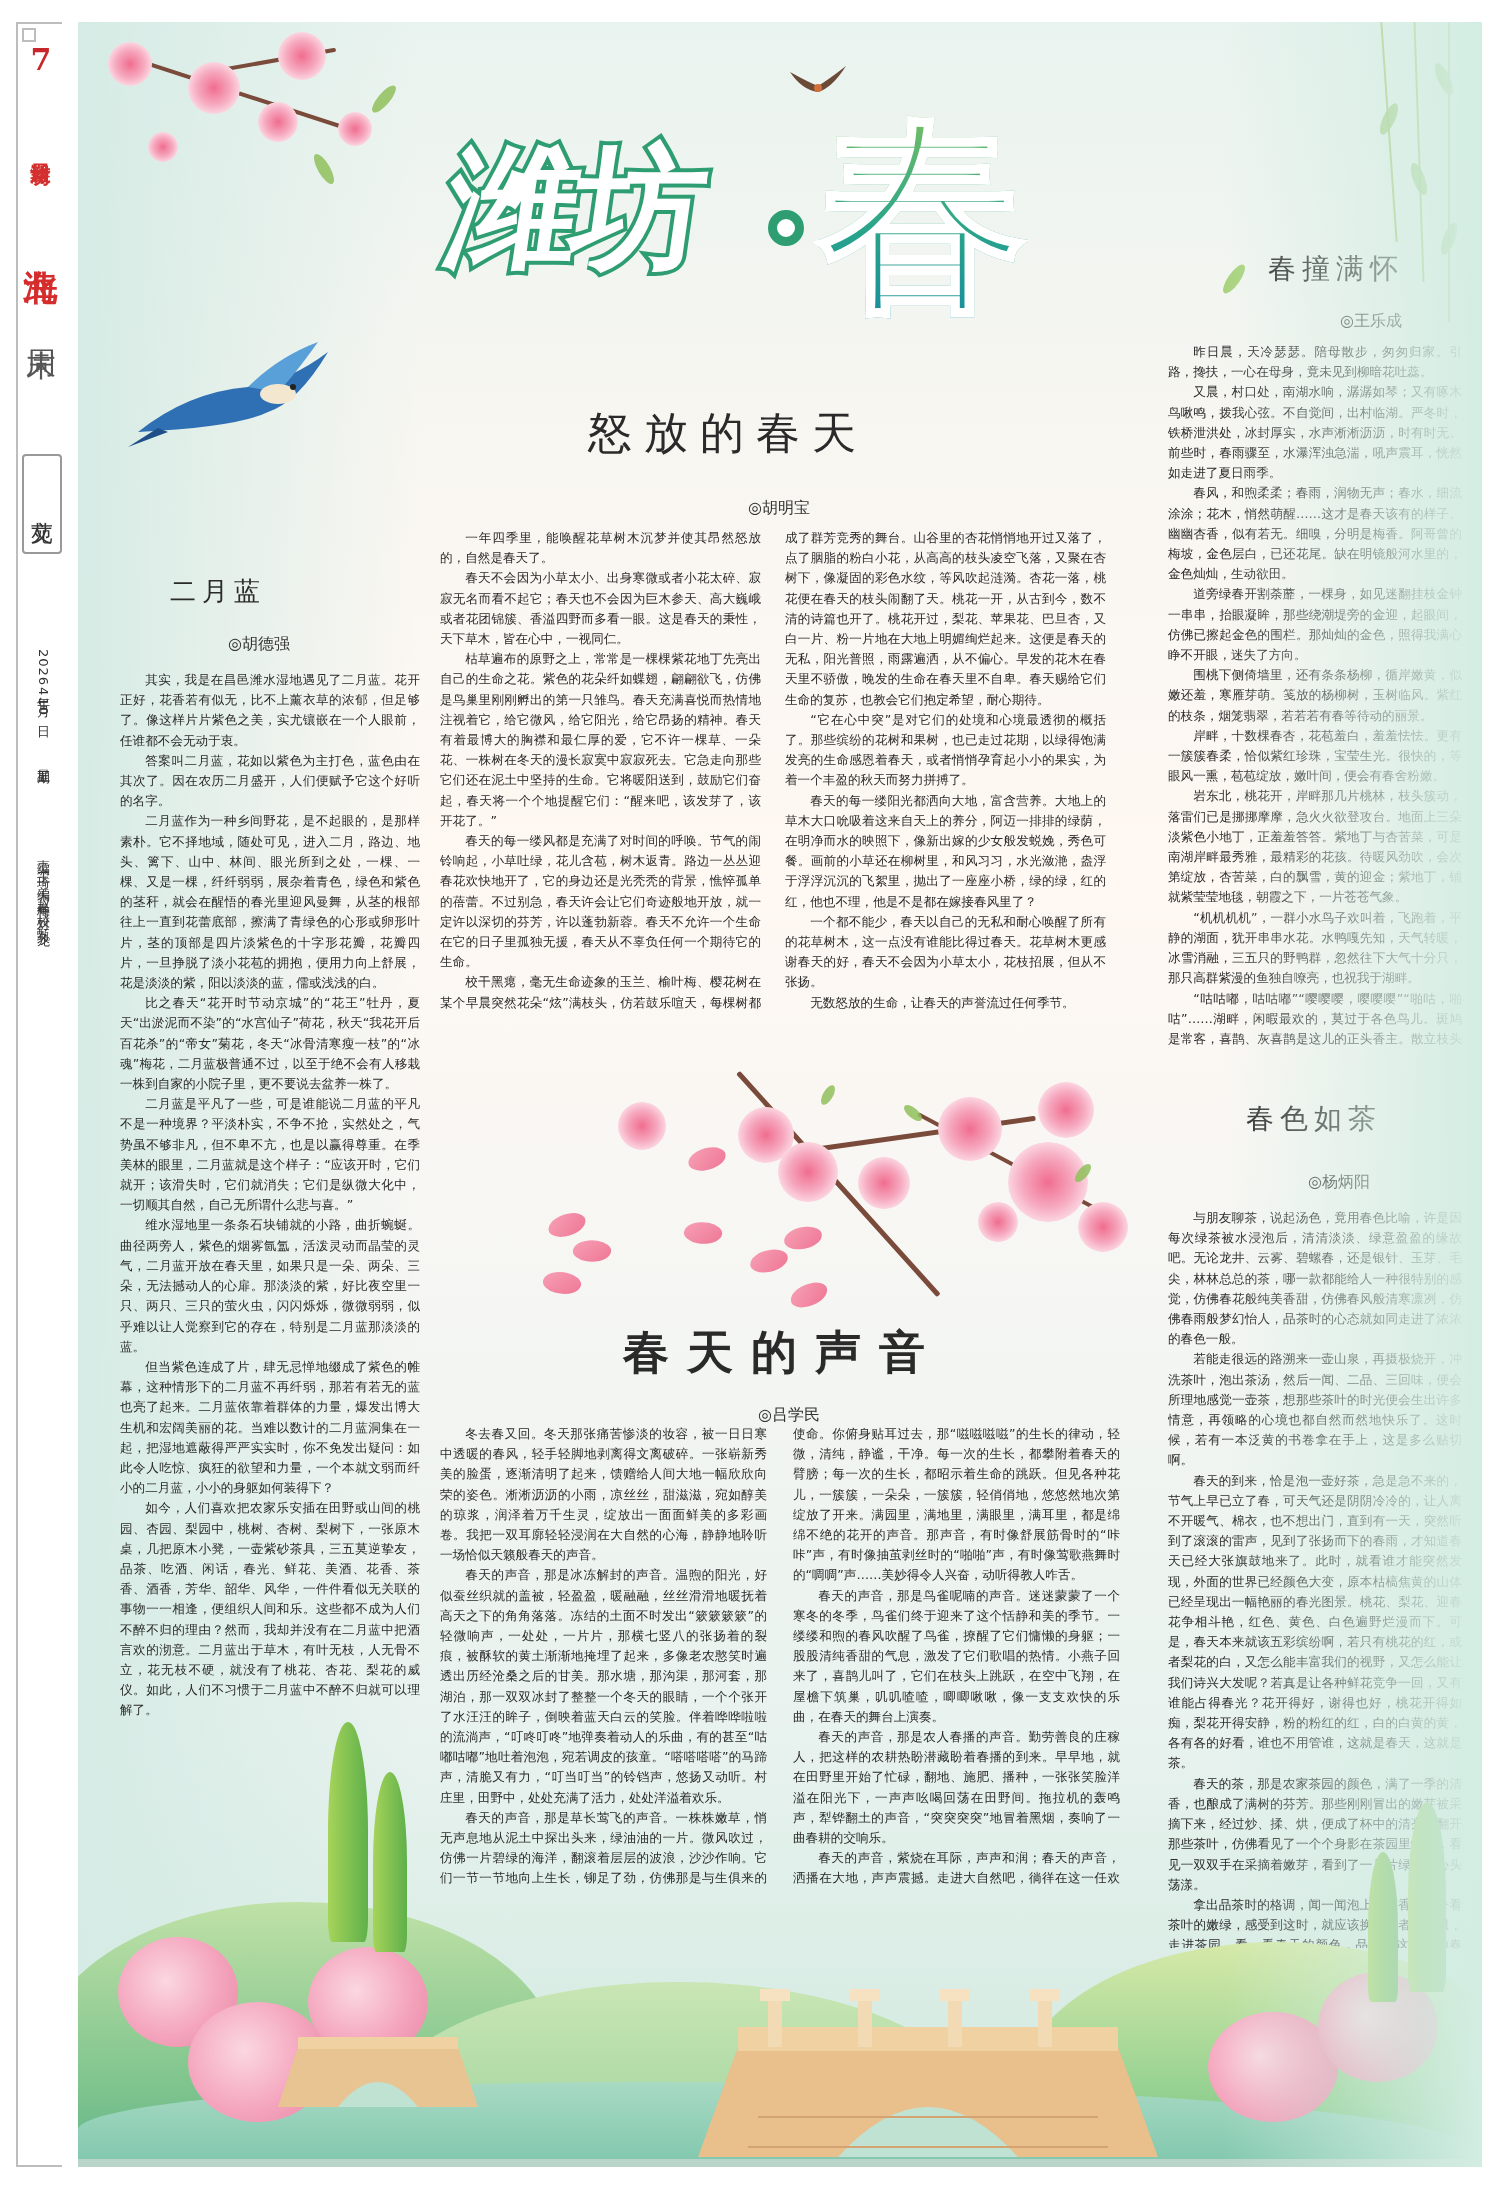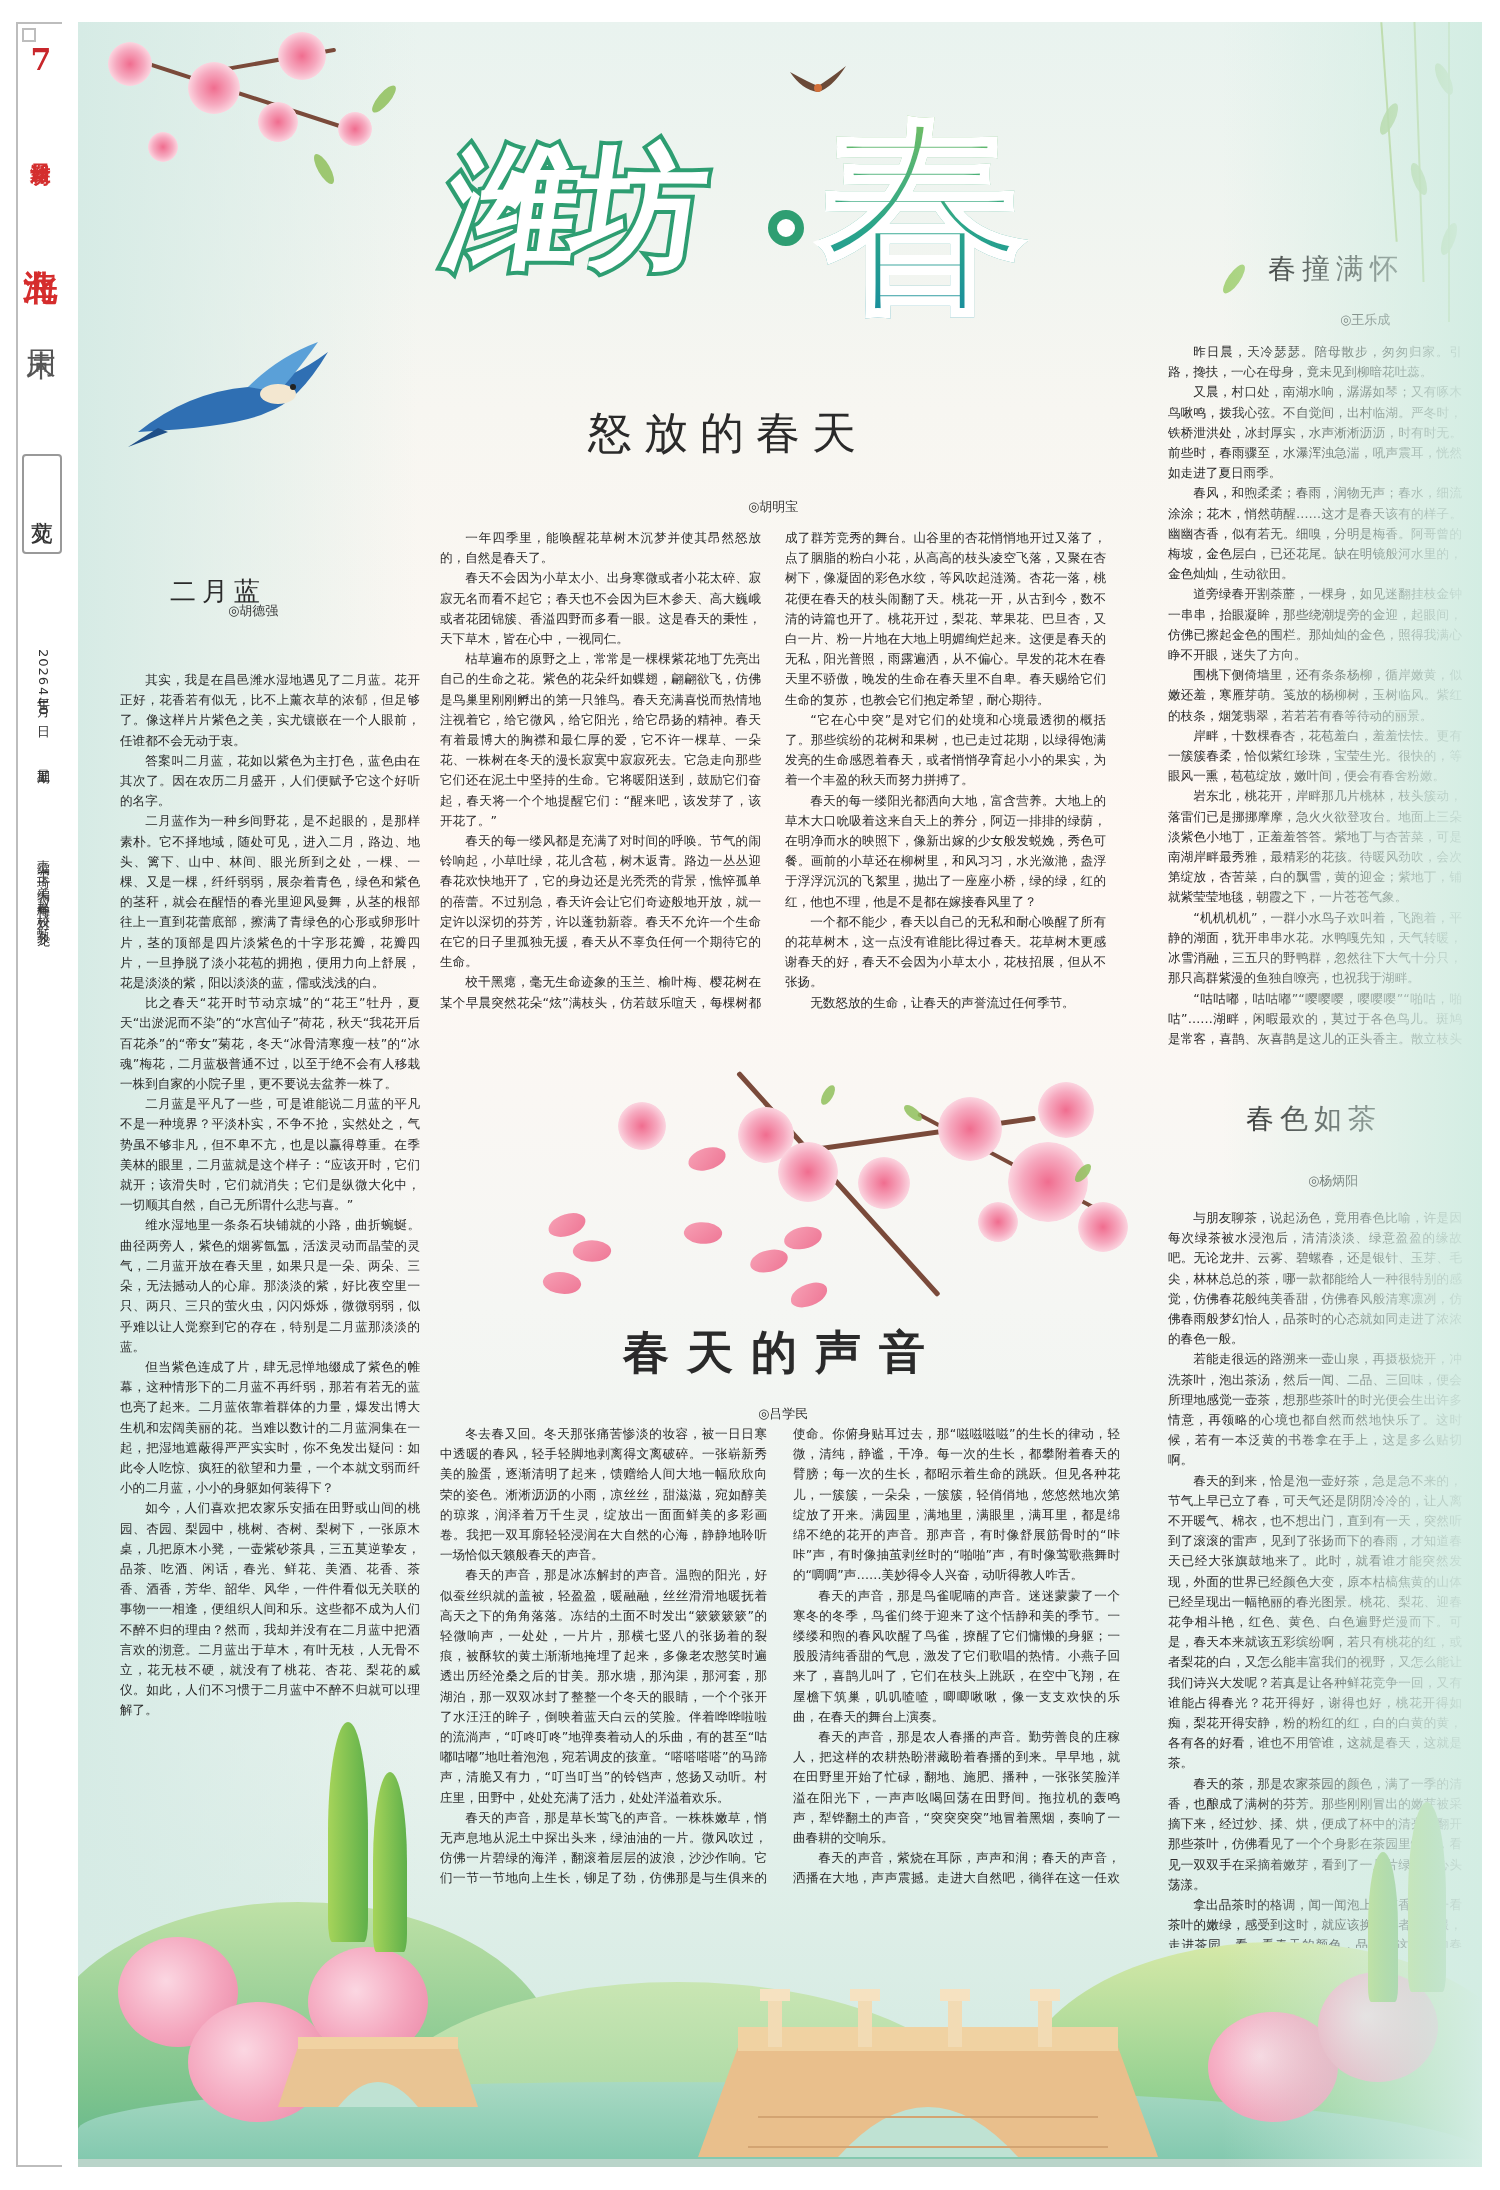--- a/index.html
+++ b/index.html
@@ -38,21 +38,21 @@
 .branch{position:absolute;height:4px;background:#7a4a3a;border-radius:2px;transform-origin:left center}
 .leaf{position:absolute;width:12px;height:34px;border-radius:50%;background:#8fbf5a;opacity:.85}
 .willow{position:absolute;width:2px;background:#9fc25a}
 .bird{position:absolute}
 .hill{position:absolute;border-radius:50% 50% 0 0}
 .tree-pink{position:absolute;border-radius:50%;background:radial-gradient(circle at 40% 40%,#fbd7e2,#f4a5bd 55%,#e985a5)}
 .sprout{position:absolute;border-radius:50% 50% 10% 10%;background:linear-gradient(90deg,#a6d45a,#5fb04a)}
 
 
 .art-title{position:absolute;font-family:"DejaVu Serif",serif;color:#2a2a2a;letter-spacing:6px;white-space:nowrap}
-.byline{position:absolute;font-size:13px;color:#333;white-space:nowrap}
+.byline{position:absolute;font-size:16px;color:#333;white-space:nowrap}
 .col{position:absolute;font-size:12.6px;line-height:20.2px;color:#2a2a2a;text-align:justify;overflow:hidden}
 .col p{text-indent:2em}
 
 .bottom-edge{position:absolute;left:0;bottom:0;width:100%;height:8px;background:#b9d4c9}
 </style>
 </head>
 <body>
 
 <div class="page">
 
@@ -131,21 +131,21 @@
       <p>枯草遍布的原野之上，常常是一棵棵紫花地丁先亮出自己的生命之花。紫色的花朵纤如蝶翅，翩翩欲飞，仿佛是鸟巢里刚刚孵出的第一只雏鸟。春天充满喜悦而热情地注视着它，给它微风，给它阳光，给它昂扬的精神。春天有着最博大的胸襟和最仁厚的爱，它不许一棵草、一朵花、一株树在冬天的漫长寂寞中寂寂死去。它急走向那些它们还在泥土中坚持的生命。它将暖阳送到，鼓励它们奋起，春天将一个个地提醒它们：“醒来吧，该发芽了，该开花了。”</p>
       <p>春天的每一缕风都是充满了对时间的呼唤。节气的闹铃响起，小草吐绿，花儿含苞，树木返青。路边一丛丛迎春花欢快地开了，它的身边还是光秃秃的背景，憔悴孤单的蓓蕾。不过别急，春天许会让它们奇迹般地开放，就一定许以深切的芬芳，许以蓬勃新蓉。春天不允许一个生命在它的日子里孤独无援，春天从不辜负任何一个期待它的生命。</p>
       <p>校干黑瘪，毫无生命迹象的玉兰、榆叶梅、樱花树在某个早晨突然花朵“炫”满枝头，仿若鼓乐喧天，每棵树都成了群芳竞秀的舞台。山谷里的杏花悄悄地开过又落了，点了胭脂的粉白小花，从高高的枝头凌空飞落，又聚在杏树下，像凝固的彩色水纹，等风吹起涟漪。杏花一落，桃花便在春天的枝头闹翻了天。桃花一开，从古到今，数不清的诗篇也开了。桃花开过，梨花、苹果花、巴旦杏，又白一片、粉一片地在大地上明媚绚烂起来。这便是春天的无私，阳光普照，雨露遍洒，从不偏心。早发的花木在春天里不骄傲，晚发的生命在春天里不自卑。春天赐给它们生命的复苏，也教会它们抱定希望，耐心期待。</p>
       <p>“它在心中突”是对它们的处境和心境最透彻的概括了。那些缤纷的花树和果树，也已走过花期，以绿得饱满发亮的生命感恩着春天，或者悄悄孕育起小小的果实，为着一个丰盈的秋天而努力拼搏了。</p>
       <p>春天的每一缕阳光都洒向大地，富含营养。大地上的草木大口吮吸着这来自天上的养分，阿迈一排排的绿荫，在明净而水的映照下，像新出嫁的少女般发蜕娩，秀色可餐。画前的小草还在柳树里，和风习习，水光潋滟，盎浮于浮浮沉沉的飞絮里，抛出了一座座小桥，绿的绿，红的红，他也不理，他是不是都在嫁接春风里了？</p>
       <p>一个都不能少，春天以自己的无私和耐心唤醒了所有的花草树木，这一点没有谁能比得过春天。花草树木更感谢春天的好，春天不会因为小草太小，花枝招展，但从不张扬。</p>
       <p>无数怒放的生命，让春天的声誉流过任何季节。</p>
     </div>
 
     <div class="art-title" style="left:92px;top:552px;font-size:26px">二月蓝</div>
-    <div class="byline" style="left:150px;top:580px">◎胡德强</div>
+    <div class="byline" style="left:150px;top:612px">◎胡德强</div>
     <div class="col" style="left:42px;top:648px;width:300px;height:1280px">
       <p>其实，我是在昌邑潍水湿地遇见了二月蓝。花开正好，花香若有似无，比不上薰衣草的浓郁，但足够了。像这样片片紫色之美，实尤镶嵌在一个人眼前，任谁都不会无动于衷。</p>
       <p>答案叫二月蓝，花如以紫色为主打色，蓝色由在其次了。因在农历二月盛开，人们便赋予它这个好听的名字。</p>
       <p>二月蓝作为一种乡间野花，是不起眼的，是那样素朴。它不择地域，随处可见，进入二月，路边、地头、篱下、山中、林间、眼光所到之处，一棵、一棵、又是一棵，纤纤弱弱，展杂着青色，绿色和紫色的茎秆，就会在醒悟的春光里迎风曼舞，从茎的根部往上一直到花蕾底部，擦满了青绿色的心形或卵形叶片，茎的顶部是四片淡紫色的十字形花瓣，花瓣四片，一旦挣脱了淡小花苞的拥抱，便用力向上舒展，花是淡淡的紫，阳以淡淡的蓝，儒或浅浅的白。</p>
       <p>比之春天“花开时节动京城”的“花王”牡丹，夏天“出淤泥而不染”的“水宫仙子”荷花，秋天“我花开后百花杀”的“帝女”菊花，冬天“冰骨清寒瘦一枝”的“冰魂”梅花，二月蓝极普通不过，以至于绝不会有人移栽一株到自家的小院子里，更不要说去盆养一株了。</p>
       <p>二月蓝是平凡了一些，可是谁能说二月蓝的平凡不是一种境界？平淡朴实，不争不抢，实然处之，气势虽不够非凡，但不卑不亢，也是以赢得尊重。在季美林的眼里，二月蓝就是这个样子：“应该开时，它们就开；该滑失时，它们就消失；它们是纵微大化中，一切顺其自然，自己无所谓什么悲与喜。”</p>
       <p>维水湿地里一条条石块铺就的小路，曲折蜿蜒。曲径两旁人，紫色的烟雾氤氲，活泼灵动而晶莹的灵气，二月蓝开放在春天里，如果只是一朵、两朵、三朵，无法撼动人的心扉。那淡淡的紫，好比夜空里一只、两只、三只的萤火虫，闪闪烁烁，微微弱弱，似乎难以让人觉察到它的存在，特别是二月蓝那淡淡的蓝。</p>
       <p>但当紫色连成了片，肆无忌惮地缀成了紫色的帷幕，这种情形下的二月蓝不再纤弱，那若有若无的蓝也亮了起来。二月蓝依靠着群体的力量，爆发出博大生机和宏阔美丽的花。当难以数计的二月蓝洞集在一起，把湿地遮蔽得严严实实时，你不免发出疑问：如此令人吃惊、疯狂的欲望和力量，一个本就文弱而纤小的二月蓝，小小的身躯如何装得下？</p>
       <p>如今，人们喜欢把农家乐安插在田野或山间的桃园、杏园、梨园中，桃树、杏树、梨树下，一张原木桌，几把原木小凳，一壶紫砂茶具，三五莫逆挚友，品茶、吃酒、闲话，春光、鲜花、美酒、花香、茶香、酒香，芳华、韶华、风华，一件件看似无关联的事物一一相逢，便组织人间和乐。这些都不成为人们不醉不归的理由？然而，我却并没有在二月蓝中把酒言欢的沏意。二月蓝出于草木，有叶无枝，人无骨不立，花无枝不硬，就没有了桃花、杏花、梨花的威仪。如此，人们不习惯于二月蓝中不醉不归就可以理解了。</p>
     </div>

